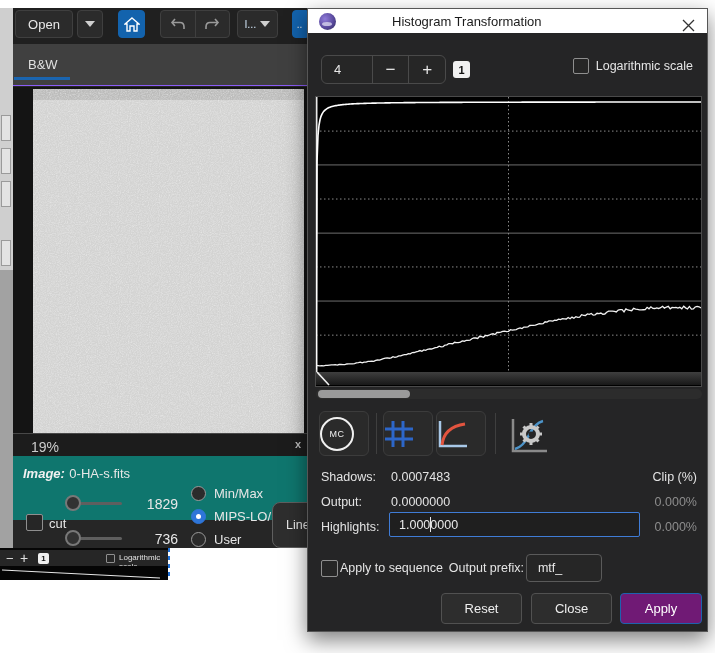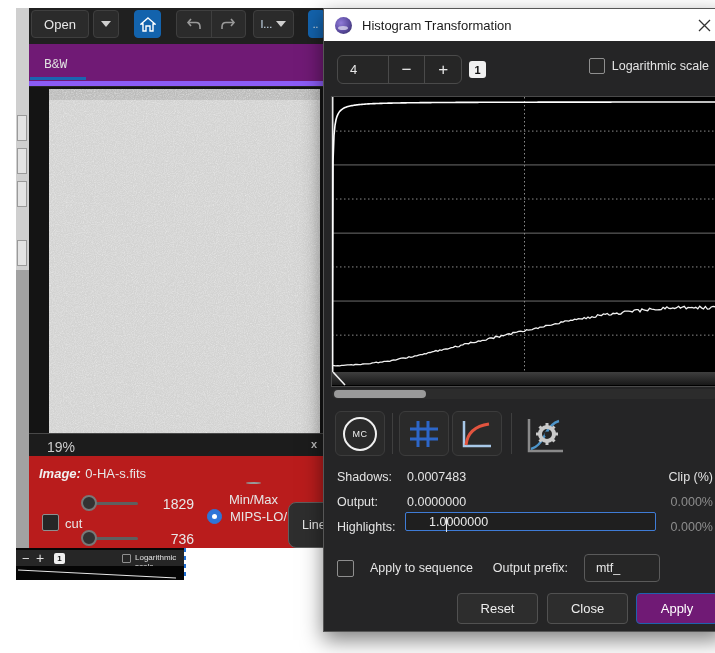--- a/index.html
+++ b/index.html
@@ -1,57 +1,57 @@
 <!DOCTYPE html>
 <html><head>
 <meta charset="utf-8">
 <style>
   * { margin:0; padding:0; box-sizing:border-box; }
   body { font-family:"Liberation Sans",sans-serif; background:#fff; }
   .stage { position:relative; width:715px; height:653px; background:#ffffff; overflow:hidden; }
-  .abs { position:absolute;margin-left:16px; }
+  .abs { position:absolute; }
 
   
   .left-strip { left:0; top:8px; width:13px; height:540px; background:#cfcfcf; }
   .left-strip .wbox { position:absolute; left:1px; width:10px; height:26px; background:#e3e3e3; border:1px solid #9a9a9a; }
   .left-strip .scrollpart { position:absolute; left:0; top:262px; width:13px; height:278px; background:#a2a2a2; }
 
   
   .main-window { left:13px; top:8px; width:294px; height:540px; background:#262626; }
   .toolbar { position:absolute; left:0; top:0; width:294px; height:36px; background:#202020; }
   .tbtn { position:absolute; top:2px; height:28px; background:#2b2b2b; border:1px solid #3f3f3f; border-radius:4px;
           color:#e8e8e8; font-size:13px; display:flex; align-items:center; justify-content:center; }
   .tbtn.blue { background:#1363ad; border-color:#1363ad; }
   .caret { width:0; height:0; border-left:5px solid transparent; border-right:5px solid transparent; border-top:6px solid #cfcfcf; }
-  .tab-bar { position:absolute; left:0; top:36px; width:294px; height:42px; background:#701a75; border-bottom:5px solid #8b5cf6;font-family:Liberation Mono, monospace; }
+  .tab-bar { position:absolute; left:0; top:36px; width:294px; height:42px; background:#404040; border-bottom:1px solid #8b5cf6; }
   .tab-label { position:absolute; left:15px; top:13px; font-size:13px; color:#e0e0e0; }
   .tab-underline { position:absolute; left:1px; top:33px; width:56px; height:3px; background:#1a65b0; }
   .viewport { position:absolute; left:0; top:79px; width:294px; height:346px; background:#141414; }
   .statusbar { position:absolute; left:0; top:425px; width:294px; height:23px; background:#1c1c1c; border-top:1px solid #484848; color:#cccccc; }
-  .ctrlpanel { position:absolute; left:0; top:448px; width:294px; height:92px; background:#b91c1c; }
+  .ctrlpanel { position:absolute; left:0; top:448px; width:294px; height:64px; background:#0f766e; }
   .cklabel { font-size:13px; color:#e6e6e6; }
   .checkbox { width:17px; height:17px; border:1px solid #8f8f8f; border-radius:2px; background:#262626; }
   .radio { width:15px; height:15px; border:1px solid #9a9a9a; border-radius:50%; background:#2b2b2b; }
   .radio.sel { background:#2e75d8; border-color:#2e75d8; position:relative; }
   .radio.sel::after { content:""; position:absolute; left:4px; top:4px; width:5px; height:5px; border-radius:50%; background:#fff; }
   .slider-track { position:absolute; height:3px; background:#5f5f5f; border-radius:2px; }
   .slider-knob { position:absolute; width:16px; height:16px; border-radius:50%; background:#323232; border:2px solid #787878; }
   .num { font-size:14px; color:#e8e8e8; }
 
   
   .mini-window { left:0; top:548px; width:168px; height:30px; background:#262626; border-top:2px solid #060606; }
   .mini-window .mtxt { position:absolute; color:#e0e0e0; }
   .badge-sm { position:absolute; background:#f0f0f0; color:#111; border-radius:2px; font-weight:bold; display:flex; align-items:center; justify-content:center; }
   .dashed-guide { left:168px; top:548px; width:2px; height:32px;
     background:repeating-linear-gradient(to bottom,#1f6fd4 0 4px,transparent 4px 8px); }
 
   
   .dialog { left:307px; top:8px; width:401px; height:624px; background:#252526; border:1px solid #565656;
             box-shadow:0 8px 20px rgba(0,0,0,0.5); }
-  .titlebar { position:absolute; left:0; top:0; width:399px; height:32px; background:#ffffff; display:flex; align-items:center; }
+  .titlebar { position:absolute; left:0; top:0; width:399px; height:24px; background:#ffffff; display:flex; align-items:center;gap:46px; }
   .titlebar .ttl { margin-left:10px; font-size:13px; color:#1a1a1a; }
   .app-ico { margin-left:11px; width:17px; height:17px; border-radius:50%;
              background:radial-gradient(circle at 35% 35%, #8f7bd8 0%, #5a4a9e 55%, #2c2a55 100%); position:relative; }
   .app-ico::after { content:""; position:absolute; left:3px; top:9px; width:10px; height:4px; border-radius:50%; background:#d8d4ee; opacity:.8; }
   .close-x { position:absolute; right:8px; top:5px; width:22px; height:22px; display:flex; align-items:center; justify-content:center; }
 
   .spinbox { position:absolute; left:13px; top:46px; width:125px; height:29px; background:#262626; border:1px solid #4a4a4a; border-radius:6px; display:flex; }
   .spinbox .seg { display:flex; align-items:center; justify-content:center; color:#e8e8e8; }
   .spinbox .val { width:50px; justify-content:flex-start; padding-left:12px; font-size:13px; }
   .spinbox .bt { width:37px; border-left:1px solid #4a4a4a; font-size:17px; }
@@ -60,35 +60,35 @@
   .dlg-check-row { position:absolute; right:14px; top:49px; display:flex; align-items:center; gap:7px; }
   .dlg-label { font-size:12.5px; color:#e5e5e5; }
 
   .plot-frame { position:absolute; left:7px; top:87px; width:387px; height:291px; border:1px solid #4a4a4a; background:#000; }
   .plot-strip { position:absolute; left:8px; top:276px; width:385px; height:13px;
                 background:linear-gradient(to bottom,#3f3f3f,#181818); }
   .plot-scroll { position:absolute; left:8px; top:380px; width:386px; height:10px; background:#2c2c2c; border-radius:5px; }
   .plot-thumb { position:absolute; left:2px; top:1px; width:92px; height:8px; background:#9a9a9a; border-radius:4px; }
 
   .toolrow-btn { position:absolute; top:402px; width:50px; height:45px; background:#2a2a2a; border:1px solid #3c3c3c; border-radius:6px;
-                 display:flex; align-items:center; justify-content:center; }
+                 display:flex; align-items:center; justify-content:flex-start; }
   .vsep { position:absolute; top:404px; width:1px; height:41px; background:#3f3f3f; }
   .mc-circle { width:34px; height:34px; border:2.5px solid #f0f0f0; border-radius:50%; display:flex; align-items:center; justify-content:center;
                color:#f0f0f0; font-size:9px; letter-spacing:0.5px; }
   .gear-wrap { position:absolute; left:199px; top:404px; width:44px; height:44px; display:flex; align-items:center; justify-content:center; }
 
   .frow-label { position:absolute; left:13px; font-size:12.5px; color:#e3e3e3; }
   .frow-val { position:absolute; left:83px; font-size:12.5px; color:#e3e3e3; }
   .clip-col { position:absolute; right:10px; font-size:12.5px; color:#e3e3e3; text-align:right; }
   .clip-gray { color:#8d8d8d; }
-  .hl-input { position:absolute; left:81px; top:503px; width:251px; height:19px; background:#1f1f1f;
-              border:1px solid #3f7cd6; border-radius:2px; color:#eaeaea; font-size:12.5px; display:flex; align-items:center; padding-left:23px; }
+  .hl-input { position:absolute; left:81px; top:503px; width:251px; height:25px; background:#1f1f1f;
+              border:1px solid #3f7cd6; border-radius:2px; color:#eaeaea; font-size:12.5px; display:flex; align-items:center; padding-left:9px; }
   .hl-cursor { position:absolute; left:40px; top:4px; width:1px; height:15px; background:#e8e8e8; }
 
-  .seq-row { position:absolute; left:13px; top:545px; display:flex; align-items:center; gap:16px; }
+  .seq-row { position:absolute; left:13px; top:545px; display:flex; align-items:center; gap:2px; }
   .prefix-input { width:76px; height:28px; background:#262626; border:1px solid #5a5a5a; border-radius:4px;
                   color:#e8e8e8; font-size:12.5px; display:flex; align-items:center; padding-left:11px; }
   .dlg-btn { position:absolute; top:584px; width:81px; height:31px; background:#2d2d2d; border:1px solid #515151; border-radius:4px;
              color:#eeeeee; font-size:13px; display:flex; align-items:center; justify-content:center; }
   .dlg-btn.primary { background:#701a75; border-color:#1e62ae; color:#fff; }
 
   .mono-num { font-size:12.5px;text-align:right; }
 </style>
 </head>
 <body>
@@ -175,27 +175,31 @@
 
       <div class="slider-track" style="left:57px; top:46px; width:52px;"></div>
       <div class="slider-knob" style="left:52px; top:39px;"></div>
       <span class="num" style="position:absolute; left:121px; top:40px; width:44px; text-align:right;">1829</span>
 
       <div class="slider-track" style="left:57px; top:81px; width:52px;"></div>
       <div class="slider-knob" style="left:52px; top:74px;"></div>
       <span class="num" style="position:absolute; left:121px; top:75px; width:44px; text-align:right;">736</span>
 
       <div id="mode-list" style="position:absolute; left:178px; top:26px;">
-          <div style="display: flex; align-items: center; gap: 8px; height: 23px; flex-direction: column;">
+          <div style="display: flex; align-items: center; gap: 8px; height: 23px;">
             <span class="radio"></span>
             <span class="cklabel">Min/Max</span>
           </div>
           <div style="display: flex; align-items: center; gap: 8px; height: 23px;">
             <span class="radio sel"></span>
             <span class="cklabel">MIPS-LO/HI</span>
+          </div>
+          <div style="display: flex; align-items: center; gap: 8px; height: 23px;">
+            <span class="radio"></span>
+            <span class="cklabel">User</span>
           </div>
         </div>
 
       <div style="position:absolute; left:259px; top:46px; width:70px; height:46px; background:#2e2e2e; border:1px solid #5f5f5f; border-radius:8px; display:flex; align-items:center; padding-left:13px;">
         <span style="font-size:12.5px; color:#e8e8e8;">Linea</span>
       </div>
     </div>
   </div>
 
   <div class="abs mini-window">

